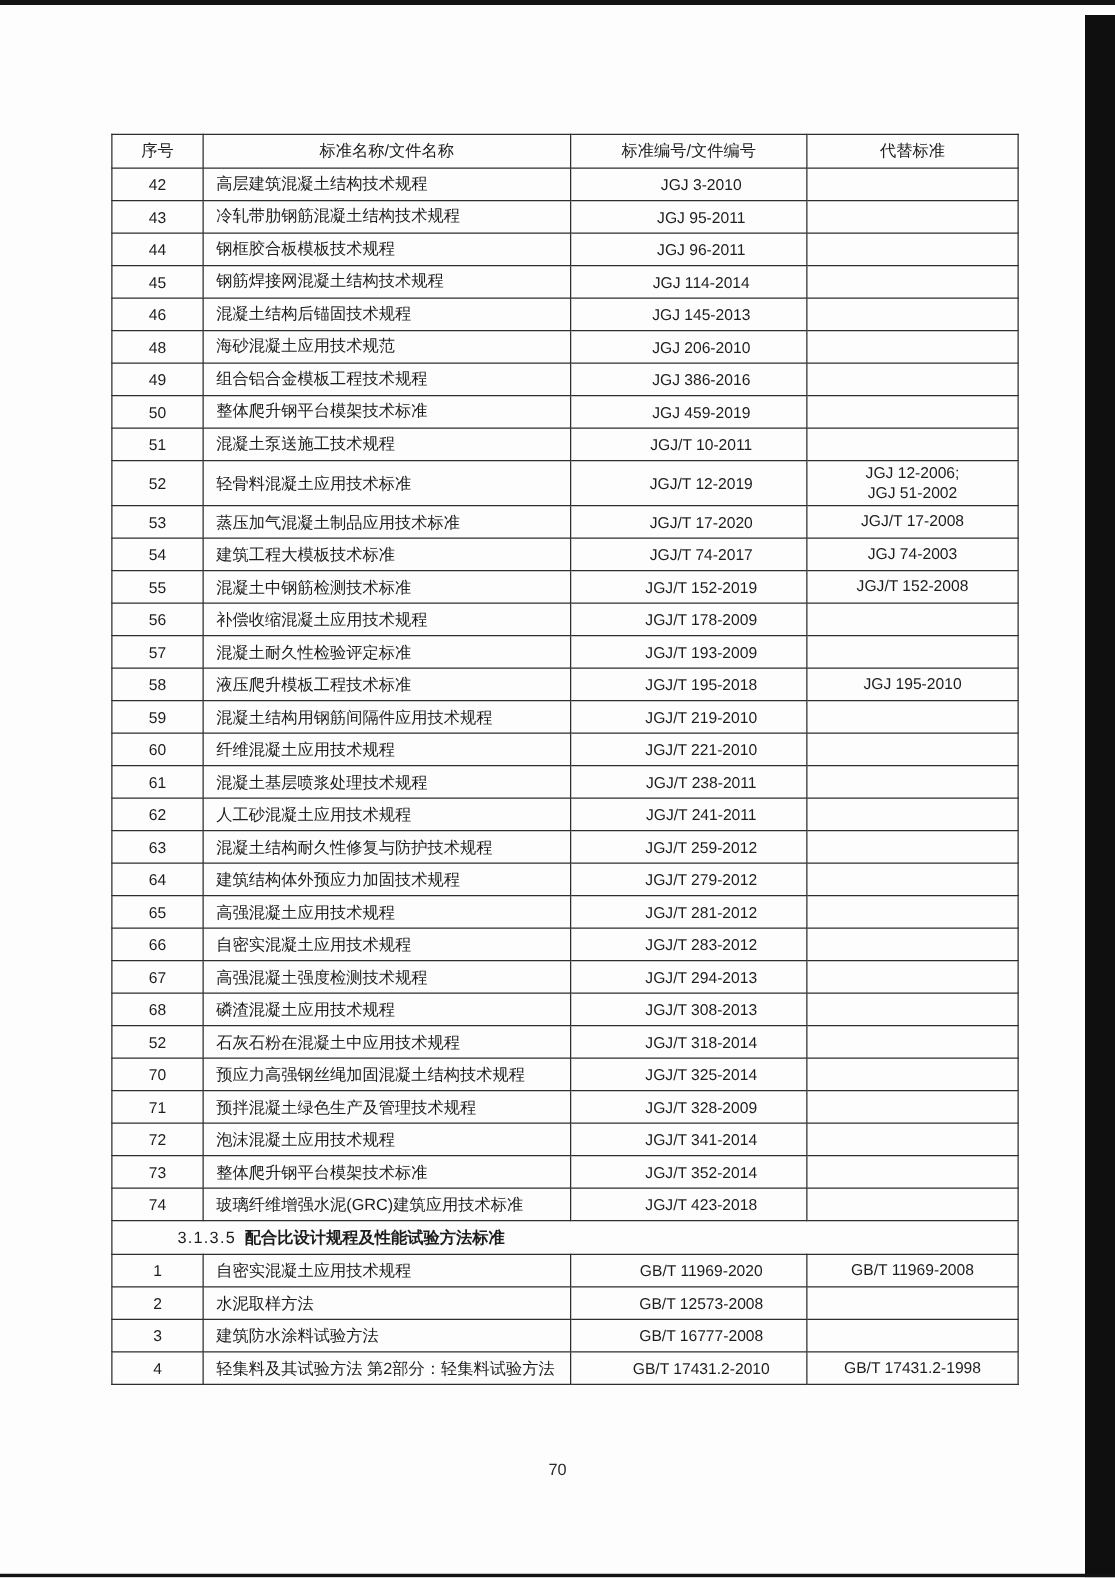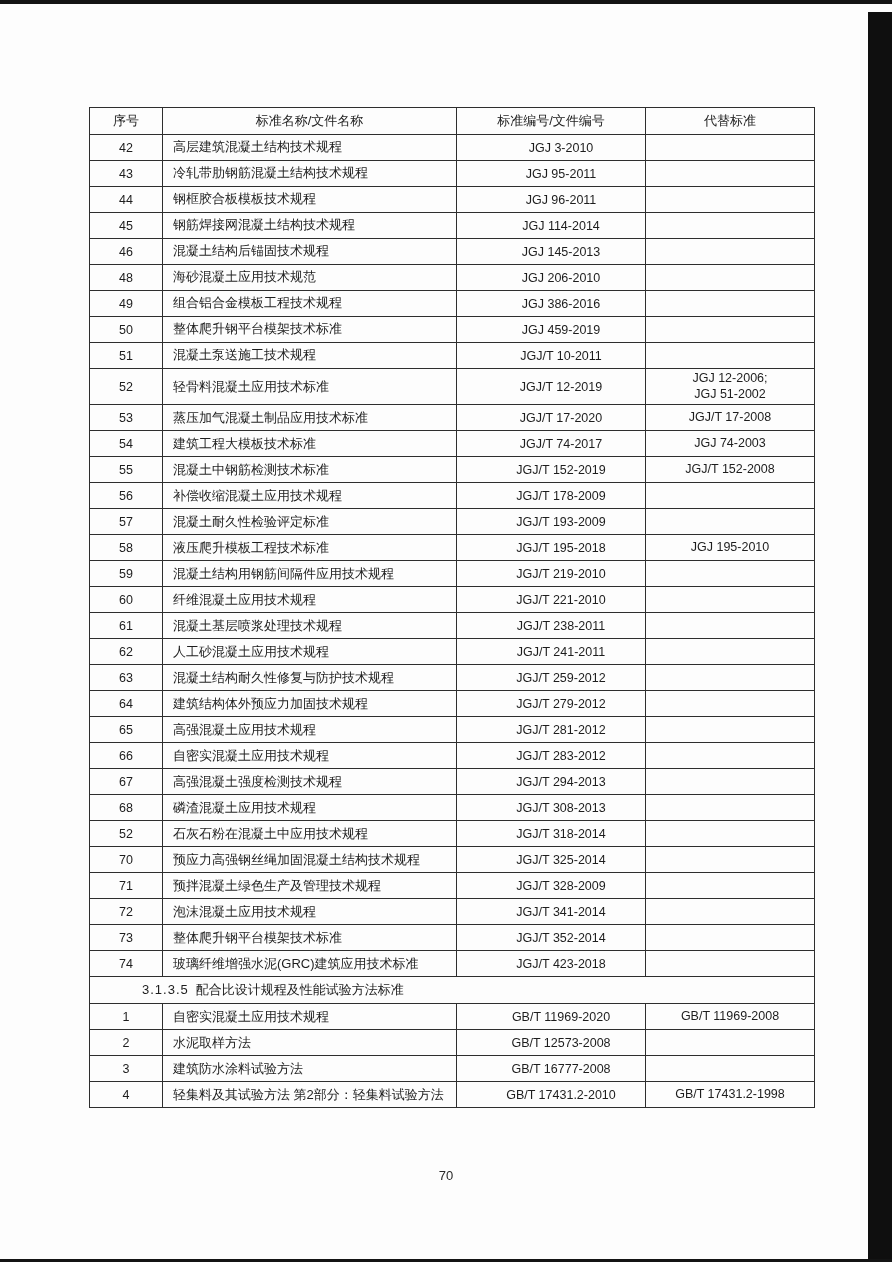--- a/index.html
+++ b/index.html
@@ -49,21 +49,21 @@
   .c-name     { text-align: left; font-size: 13px; padding: 2px 6px 2px 10px; line-height: 1.25; }
   .c-code     { text-align: center; font-size: 12.5px; padding-left: 20px; }
   .c-replaces { text-align: center; font-size: 12.5px; white-space: pre-line; line-height: 1.25; padding: 2px 2px; }
 
   .section-row td {
     font-size: 13px;
     padding: 4px 6px;
     text-align: left;
   }
   .section-number { letter-spacing: 1px; margin-right: 7px; margin-left: 46px; }
-  .section-title  { font-weight: normal; }
+  .section-title  { font-weight: bold; }
 
   .page-number {
     position: absolute;
     top: 1168px;
     left: 0;
     width: 100%;
     text-align: center;
     font-size: 13px;
     color: #2a2a2a;
   }

